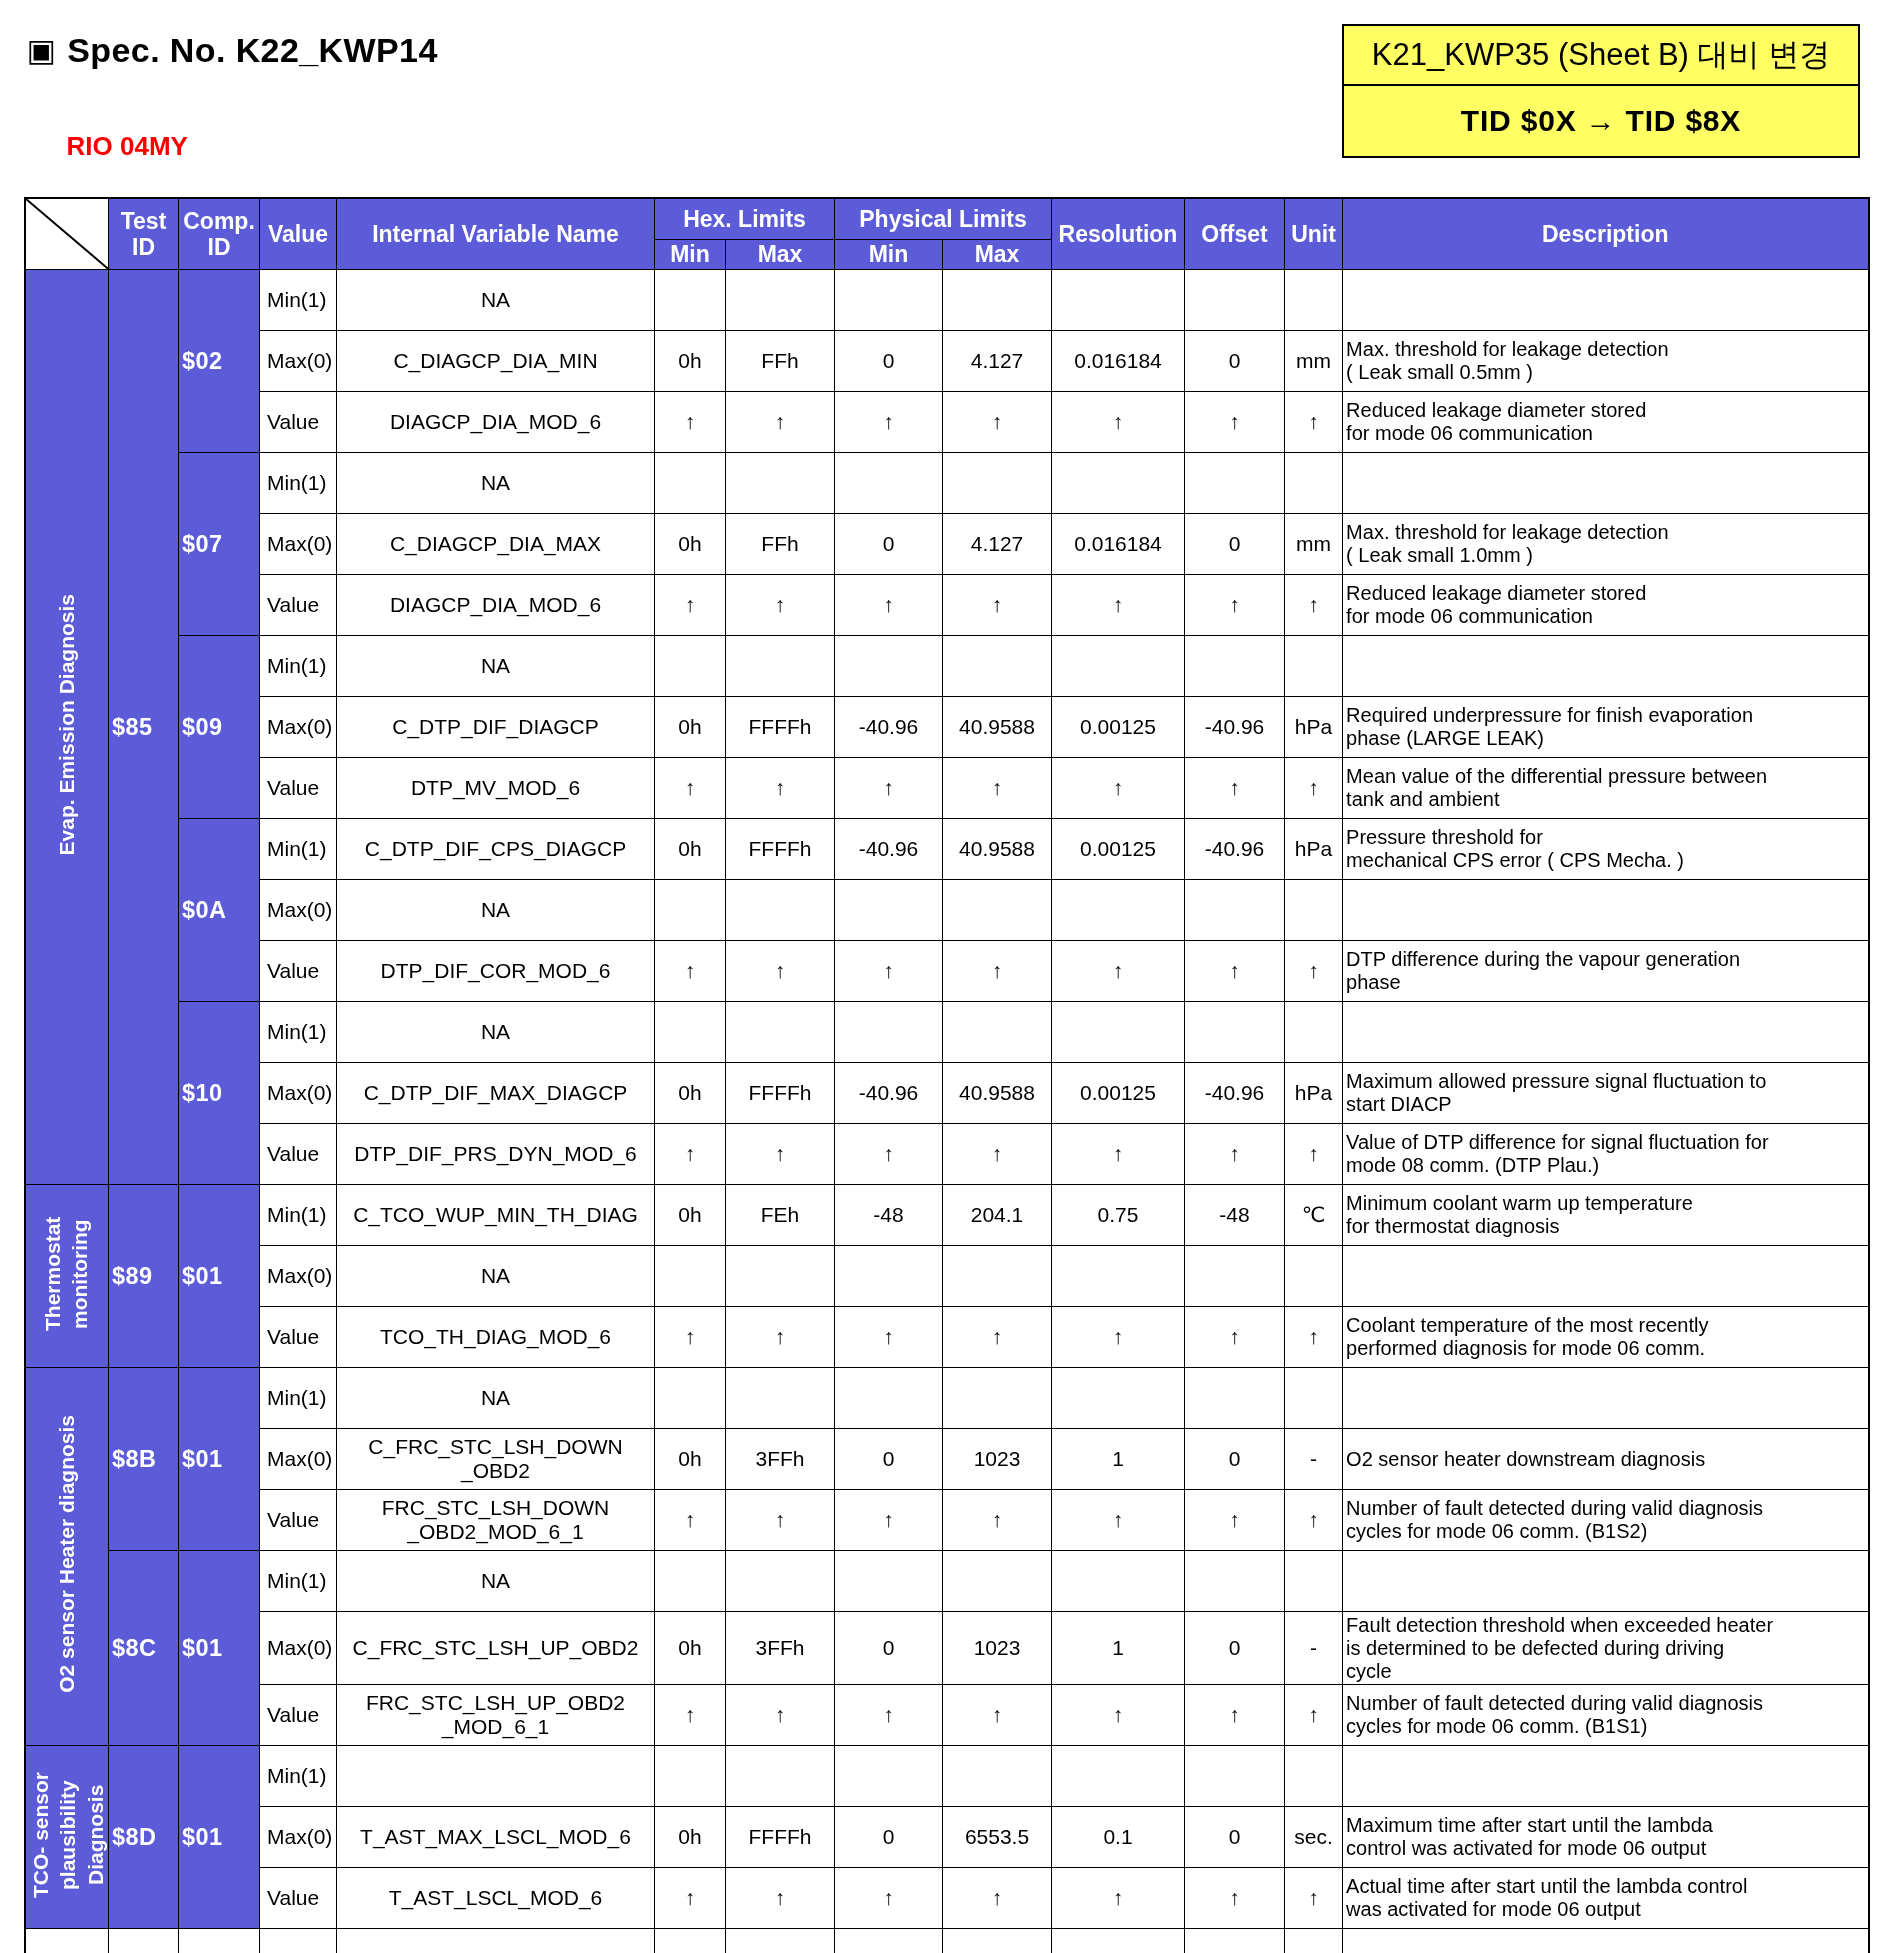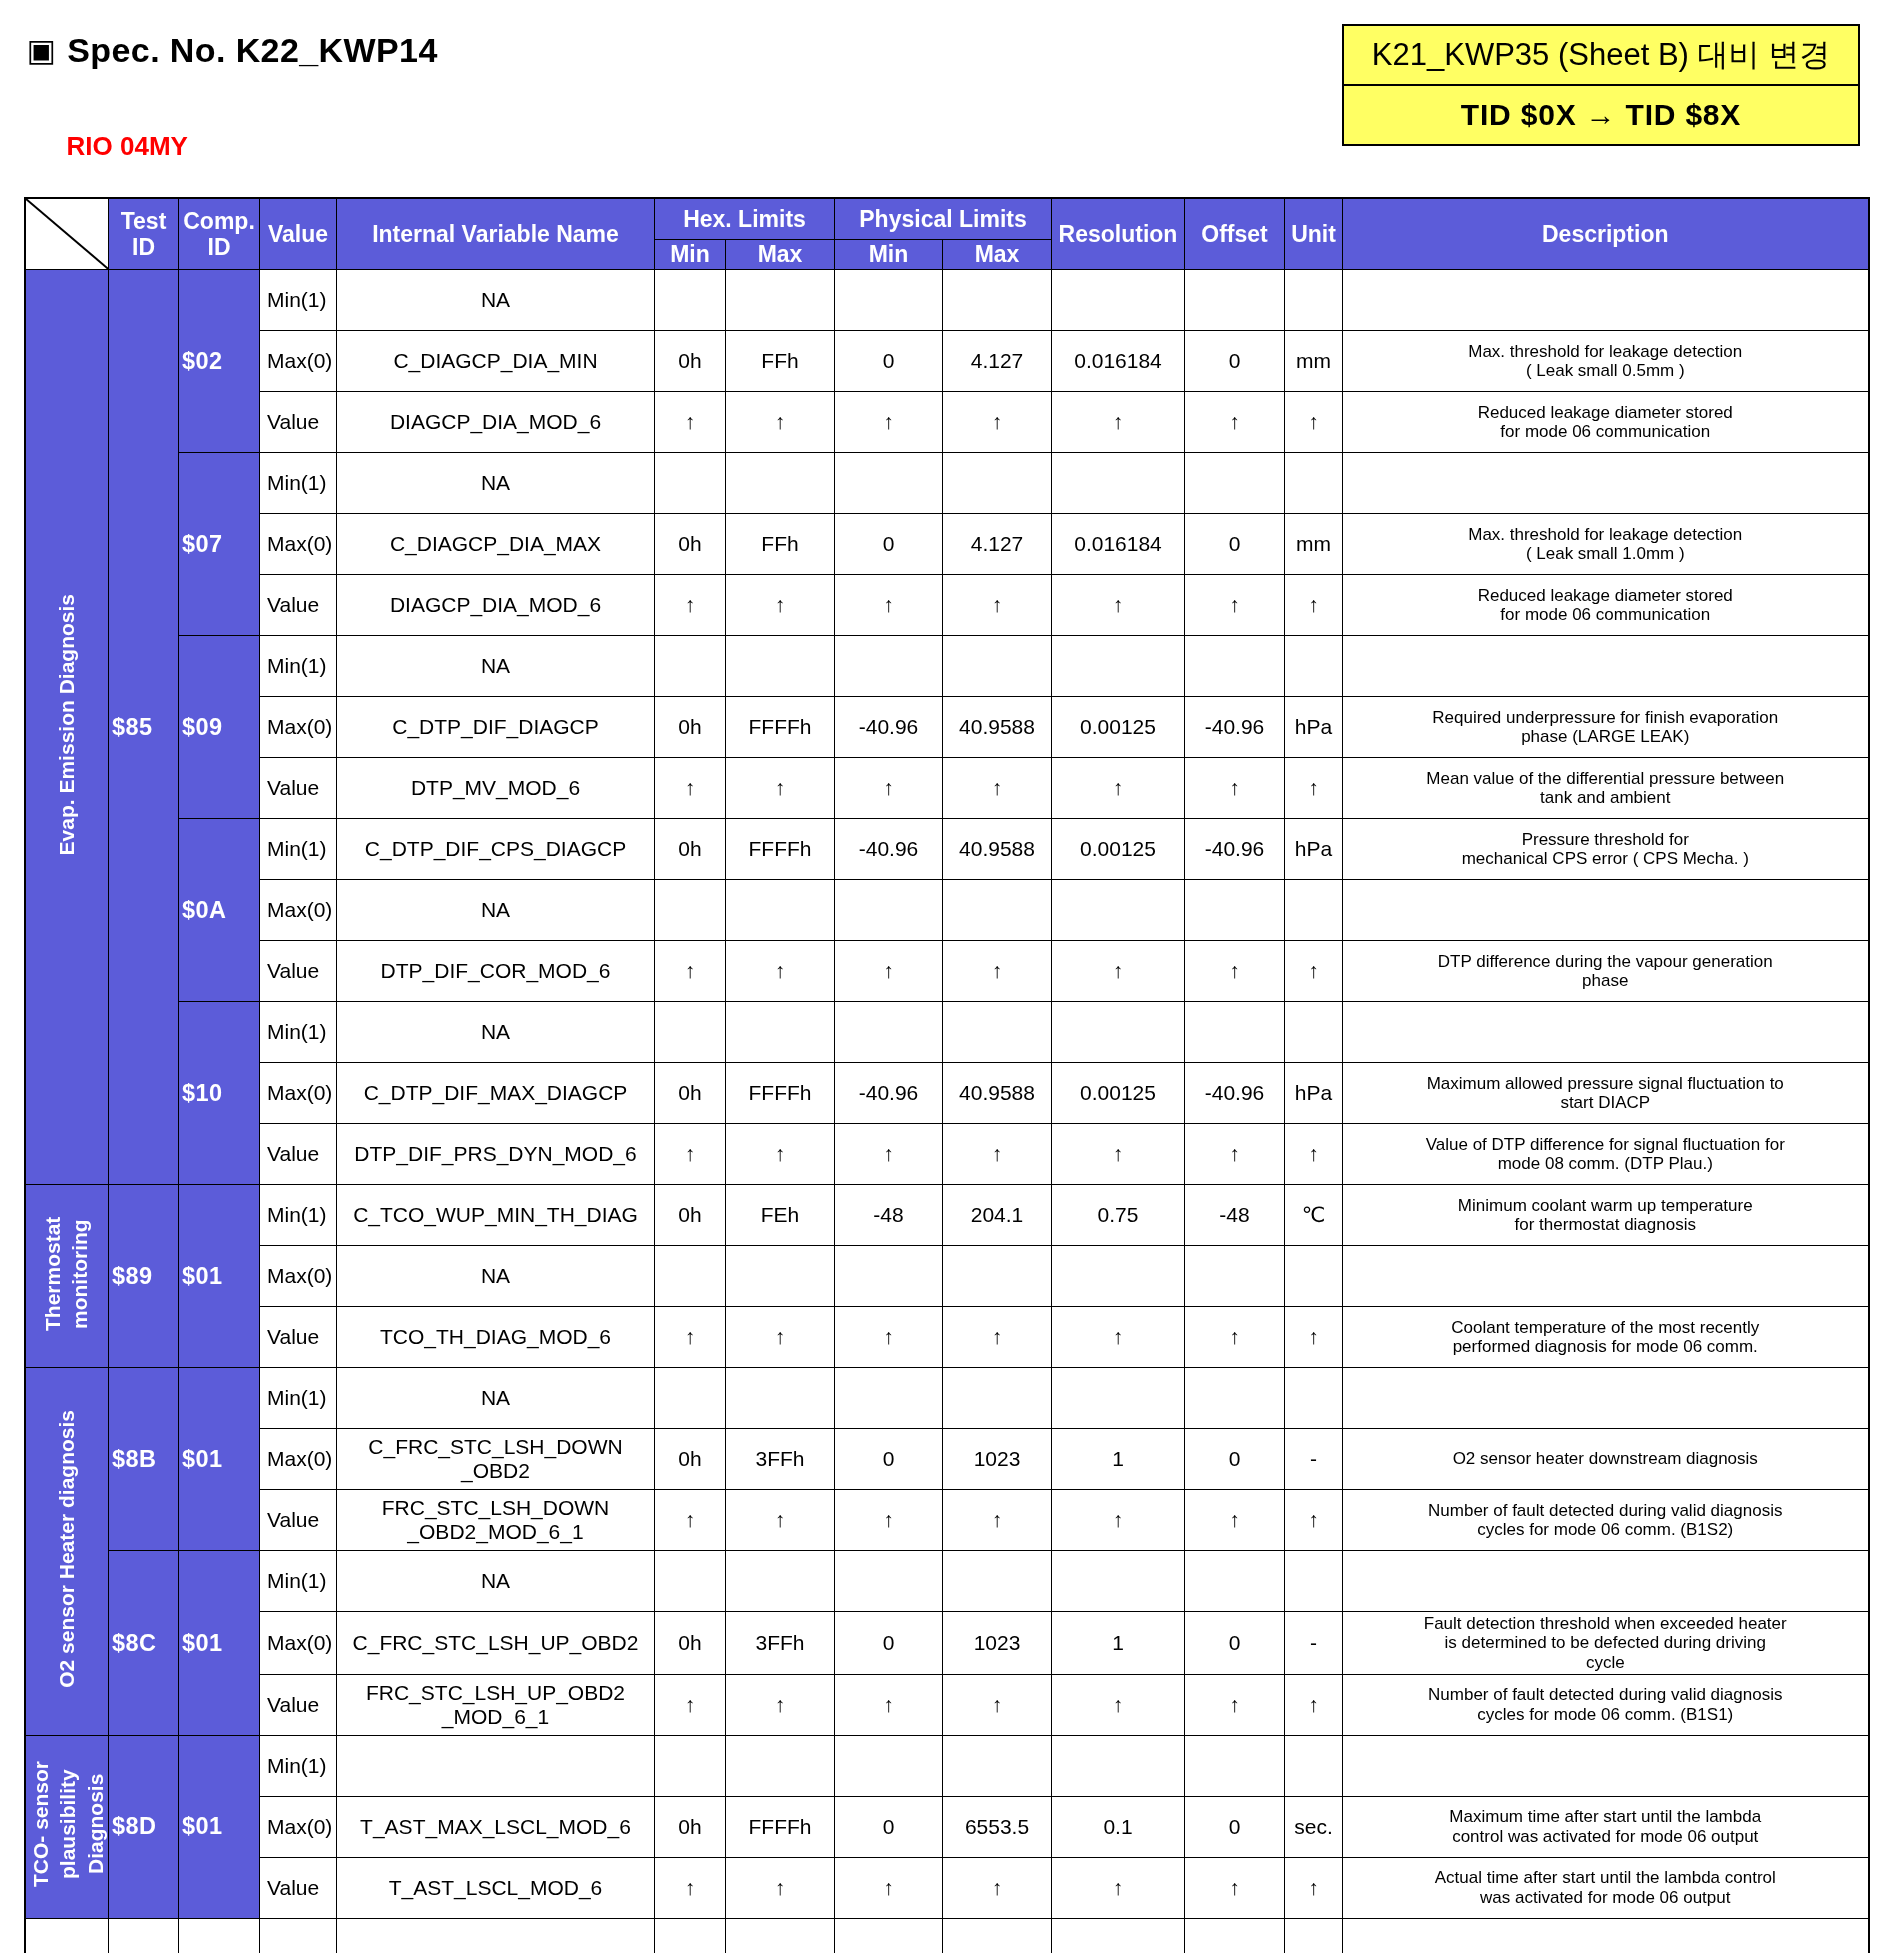--- a/index.html
+++ b/index.html
@@ -31,21 +31,21 @@
     position: absolute; left: 1342px; top: 23.5px; width: 518px;
     border: 2.3px solid #000;
     background: var(--note-fill, #ffff63);
   }
   .note-top {
     height: 60px; border-bottom: 2.3px solid #000;
     display: flex; align-items: center; justify-content: center;
     font-size: 31px;
   }
   .note-bottom {
-    height: 58px;
+    height: 70px;
     display: flex; align-items: center; justify-content: center;
     font-size: 30px; font-weight: bold; letter-spacing: 0.8px;
   }
 
   
   table.spec {
     border-collapse: collapse;
     table-layout: fixed;
     margin-left: 23.5px;
     width: 1842px;
@@ -87,21 +87,21 @@
     writing-mode: vertical-rl;
     transform: rotate(180deg);
     font-size: 21px; font-weight: bold;
     line-height: 1.3;
     white-space: normal;
   }
 
   .label-cell { text-align: left; padding-left: 7px; white-space: pre-line; }
   .var-cell   { text-align: center; white-space: pre-line; }
   .num-cell   { text-align: center; }
-  .desc-cell  { text-align: center; font-size: 17px; white-space: pre-line; }
+  .desc-cell  { font-size: 20px; white-space: pre-line; }
 </style>
 </head>
 <body>
 
 <div class="header-area">
   <div class="title-line">
     <span class="title-bullet">▣</span>
     <span>Spec. No. K22_KWP14</span>
   </div>
   <div class="model">RIO 04MY</div>

